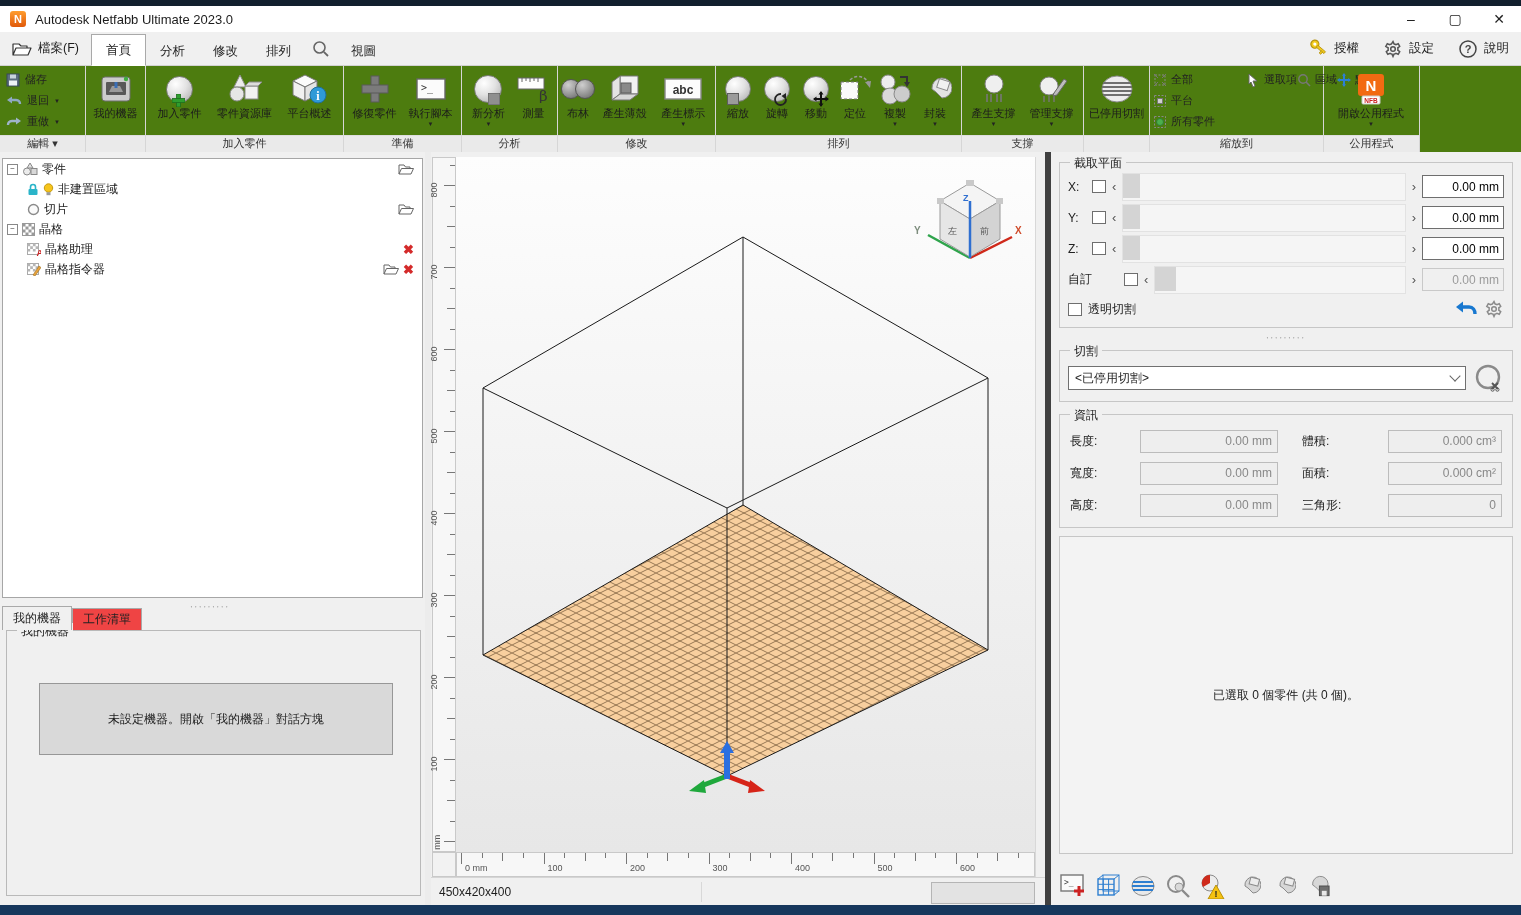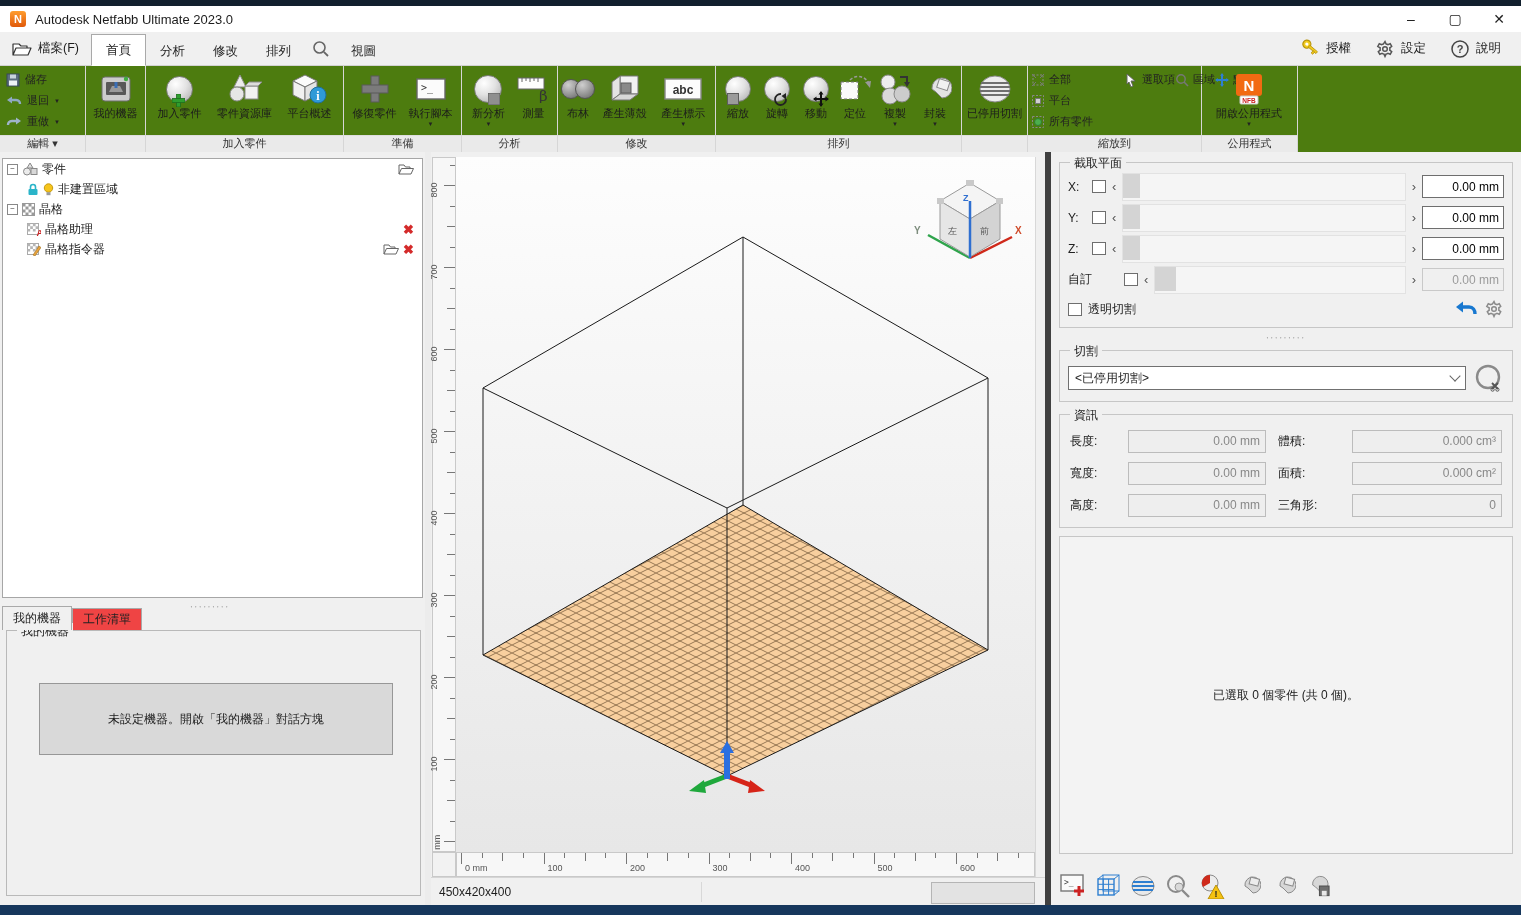--- a/index.html
+++ b/index.html
@@ -17,21 +17,21 @@
   #title-text{margin-left:9px;font-size:13px;color:#1c1c1c}
   #win-controls{margin-left:auto;display:flex;height:100%}
   .winbtn{width:44px;display:flex;align-items:center;justify-content:center;font-size:14px;color:#222}
 
   
   #menubar{left:0;top:32px;width:1521px;height:33px;background:#f0f0f0;border-bottom:1px solid #d2d2d2;
            display:flex;align-items:flex-end}
   .mitem{height:28px;display:flex;align-items:center;padding:0 12px;font-size:12.5px;color:#1c1c1c;gap:6px}
   .mtab{height:28px;line-height:28px;padding:0 14px;font-size:12.5px}
   .mtab.active{background:#fff;border:1px solid #a9a9a9;border-bottom:1px solid #fff;margin-bottom:-1px;height:30px;line-height:30px}
-  #menu-right{margin-left:auto;display:flex;align-items:center;height:100%;padding-right:8px}
+  #menu-right{margin-left:auto;display:flex;align-items:center;height:100%;}
   #menu-right .mitem{height:100%}
 
   
   #ribbon{left:0;top:66px;width:1521px;height:86px;background:#4d7c0f;border-bottom:1px solid #c8c8c8;display:flex}
   .rgroup{position:relative;height:86px;border-right:1px solid #d6d6d6;box-sizing:border-box;
           display:flex;align-items:flex-start;padding:3px 3px 17px 3px;gap:1px}
   .rlabel{position:absolute;left:0;right:0;bottom:0;height:16px;background:#eaeaea;border-top:1px solid #dedede;
           text-align:center;font-size:11px;line-height:15px;color:#333;white-space:nowrap}
   .rbtn{display:flex;flex-direction:column;align-items:center;width:64px;padding-top:2px}
   .rbtn .ric{height:36px;display:flex;align-items:center;justify-content:center;position:relative}
@@ -88,21 +88,21 @@
   .axlbl{width:18px;font-size:12px}
   .cb{width:14px;height:13px;background:#fff;border:1px solid #6e6e6e;box-sizing:border-box}
   .sarr{color:#555;font-size:13px;line-height:13px}
   .strack{flex:1;height:26px;background:#f5f5f5;border:1px solid #e2e2e2;position:relative}
   .sthumb{position:absolute;left:0;top:0;width:17px;height:24px;background:#d4d4d4}
   .vbox{width:72px;height:19px;background:#fff;border:1px solid #6e6e6e;font-size:12px;text-align:right;
         padding:1px 4px;box-sizing:content-box;font-family:"Liberation Sans",sans-serif}
   .vbox.dis{background:#f0f0f0;border-color:#c9c9c9;color:#9a9a9a}
   .ibox{height:19px;background:#eeeeee;border:1px solid #bcbcbc;font-size:12px;color:#888;text-align:right;padding:1px 5px;
         display:flex;align-items:center;justify-content:flex-end}
-  .irow{display:grid;grid-template-columns:46px 138px 62px 1fr;align-items:center;gap:12px;padding:0 10px;height:32px;font-size:12px}
+  .irow{display:grid;grid-template-columns:46px 138px 62px 1fr;align-items:center;gap:24px;padding:0 10px;height:32px;font-size:12px}
   #cut-select{flex:1;height:22px;background:#fff;border:1px solid #707070;display:flex;align-items:center;
               padding:0 6px;font-size:12px;gap:6px}
   .chev{width:7px;height:7px;border-right:1.6px solid #666;border-bottom:1.6px solid #666;transform:rotate(45deg);margin-left:auto;margin-top:-4px}
   #msg-panel{margin:8px 8px 0 8px;height:316px;border:1px solid #c6c6c6;background:#f3f3f3;
              display:flex;justify-content:center;align-items:center}
   #bottom-icons{position:absolute;left:8px;bottom:6px;display:flex;gap:8px;align-items:center}
   .bicon{width:27px;height:27px;display:flex;align-items:center;justify-content:center;position:relative}
 
   #bottom-strip{left:0;top:905px;width:1521px;height:10px;background:#16375c}
 </style>
@@ -407,20 +407,44 @@
             <path d="M14 15 A10 10 0 1 1 24 24 L18 18 Z" fill="#e3e3e3" stroke="#8a8a8a"></path>
             <rect x="20" y="6" width="11" height="9" fill="#f1f1f1" stroke="#8a8a8a" transform="rotate(18 25 10)"></rect>
           </svg>
       </div>
       <div class="rlb">封裝</div>
       <div class="drop">▼</div>
     </div>
     <div class="rlabel">排列</div>
   </div>
 
+  <div class="rgroup" style="width:122px">
+    <div class="rbtn" style="width:58px">
+      <div class="ric">
+        <svg width="30" height="32" viewBox="0 0 30 32">
+            <circle cx="15" cy="11" r="9" fill="#efefef" stroke="#818181"></circle>
+            <path d="M8 21 v8 M12 21 v8 M18 21 v8 M22 21 v8" stroke="#777" stroke-width="1.6"></path>
+          </svg>
+      </div>
+      <div class="rlb">產生支撐</div>
+      <div class="drop">▼</div>
+    </div>
+    <div class="rbtn" style="width:58px">
+      <div class="ric">
+        <svg width="32" height="32" viewBox="0 0 32 32">
+            <circle cx="13" cy="13" r="9" fill="#efefef" stroke="#818181"></circle>
+            <path d="M8 23 v6 M13 23 v6 M18 23 v6" stroke="#777" stroke-width="1.4"></path>
+            <polygon points="18,20 28,6 31,8 21,22 17,23" fill="#bdbdbd" stroke="#666"></polygon>
+          </svg>
+      </div>
+      <div class="rlb">管理支撐</div>
+      <div class="drop">▼</div>
+    </div>
+    <div class="rlabel">支撐</div>
+  </div>
 
   <div class="rgroup" style="width:66px">
     <div class="rbtn">
       <div class="ric">
         <svg width="34" height="30" viewBox="0 0 34 30">
             <ellipse cx="17" cy="15" rx="15" ry="13" fill="#ececec" stroke="#8a8a8a"></ellipse>
             <path d="M3 9 H31 M2 13 H32 M2 17 H32 M3 21 H31" stroke="#6f6f6f" stroke-width="2.2"></path>
           </svg>
       </div>
       <div class="rlb">已停用切割</div>
@@ -538,20 +562,37 @@
             <path d="M3.5 6 V4 a2.5 2.5 0 0 1 5 0 V6" fill="none" stroke="#2ab4c9" stroke-width="1.6"></path>
           </svg>
         </span>
       <span>
           <svg width="11" height="13" viewBox="0 0 11 13">
             <circle cx="5.5" cy="5" r="4.2" fill="#f6c51c" stroke="#c79a10"></circle>
             <rect x="3.5" y="9.2" width="4" height="3" fill="#9a9a9a"></rect>
           </svg>
         </span>
       <span class="lbl">非建置區域</span>
+    </div>
+    <div class="trow">
+      <span class="tind"></span>
+      <span>
+          <svg width="13" height="13" viewBox="0 0 13 13">
+            <circle cx="6.5" cy="6.5" r="5" fill="#fafafa" stroke="#8a8a8a" stroke-width="1.4"></circle>
+          </svg>
+        </span>
+      <span class="lbl">切片</span>
+      <span class="tsp"></span>
+      <span class="tact">
+          <span>
+            <svg width="16" height="12" viewBox="0 0 16 12">
+              <path d="M1 11 L1 2 H6 L7.5 4 H12 V5.5 M1 11 L3.5 5.5 H15.5 L13 11 Z" fill="#fff" stroke="#666" stroke-linejoin="round"></path>
+            </svg>
+          </span>
+        </span>
     </div>
     <div class="trow">
       <span class="texp">−</span>
       <span>
           <svg width="13" height="13" viewBox="0 0 13 13">
             <rect x="0.5" y="0.5" width="12" height="12" fill="#fff" stroke="#999"></rect>
             <path d="M0.5 0.5 h3 v3 h-3 Z M6.5 0.5 h3 v3 h-3 Z M3.5 3.5 h3 v3 h-3 Z M9.5 3.5 h3 v3 h-3 Z M0.5 6.5 h3 v3 h-3 Z M6.5 6.5 h3 v3 h-3 Z M3.5 9.5 h3 v3 h-3 Z M9.5 9.5 h3 v3 h-3 Z" fill="#9a9a9a"></path>
           </svg>
         </span>
       <span class="lbl">晶格</span>

